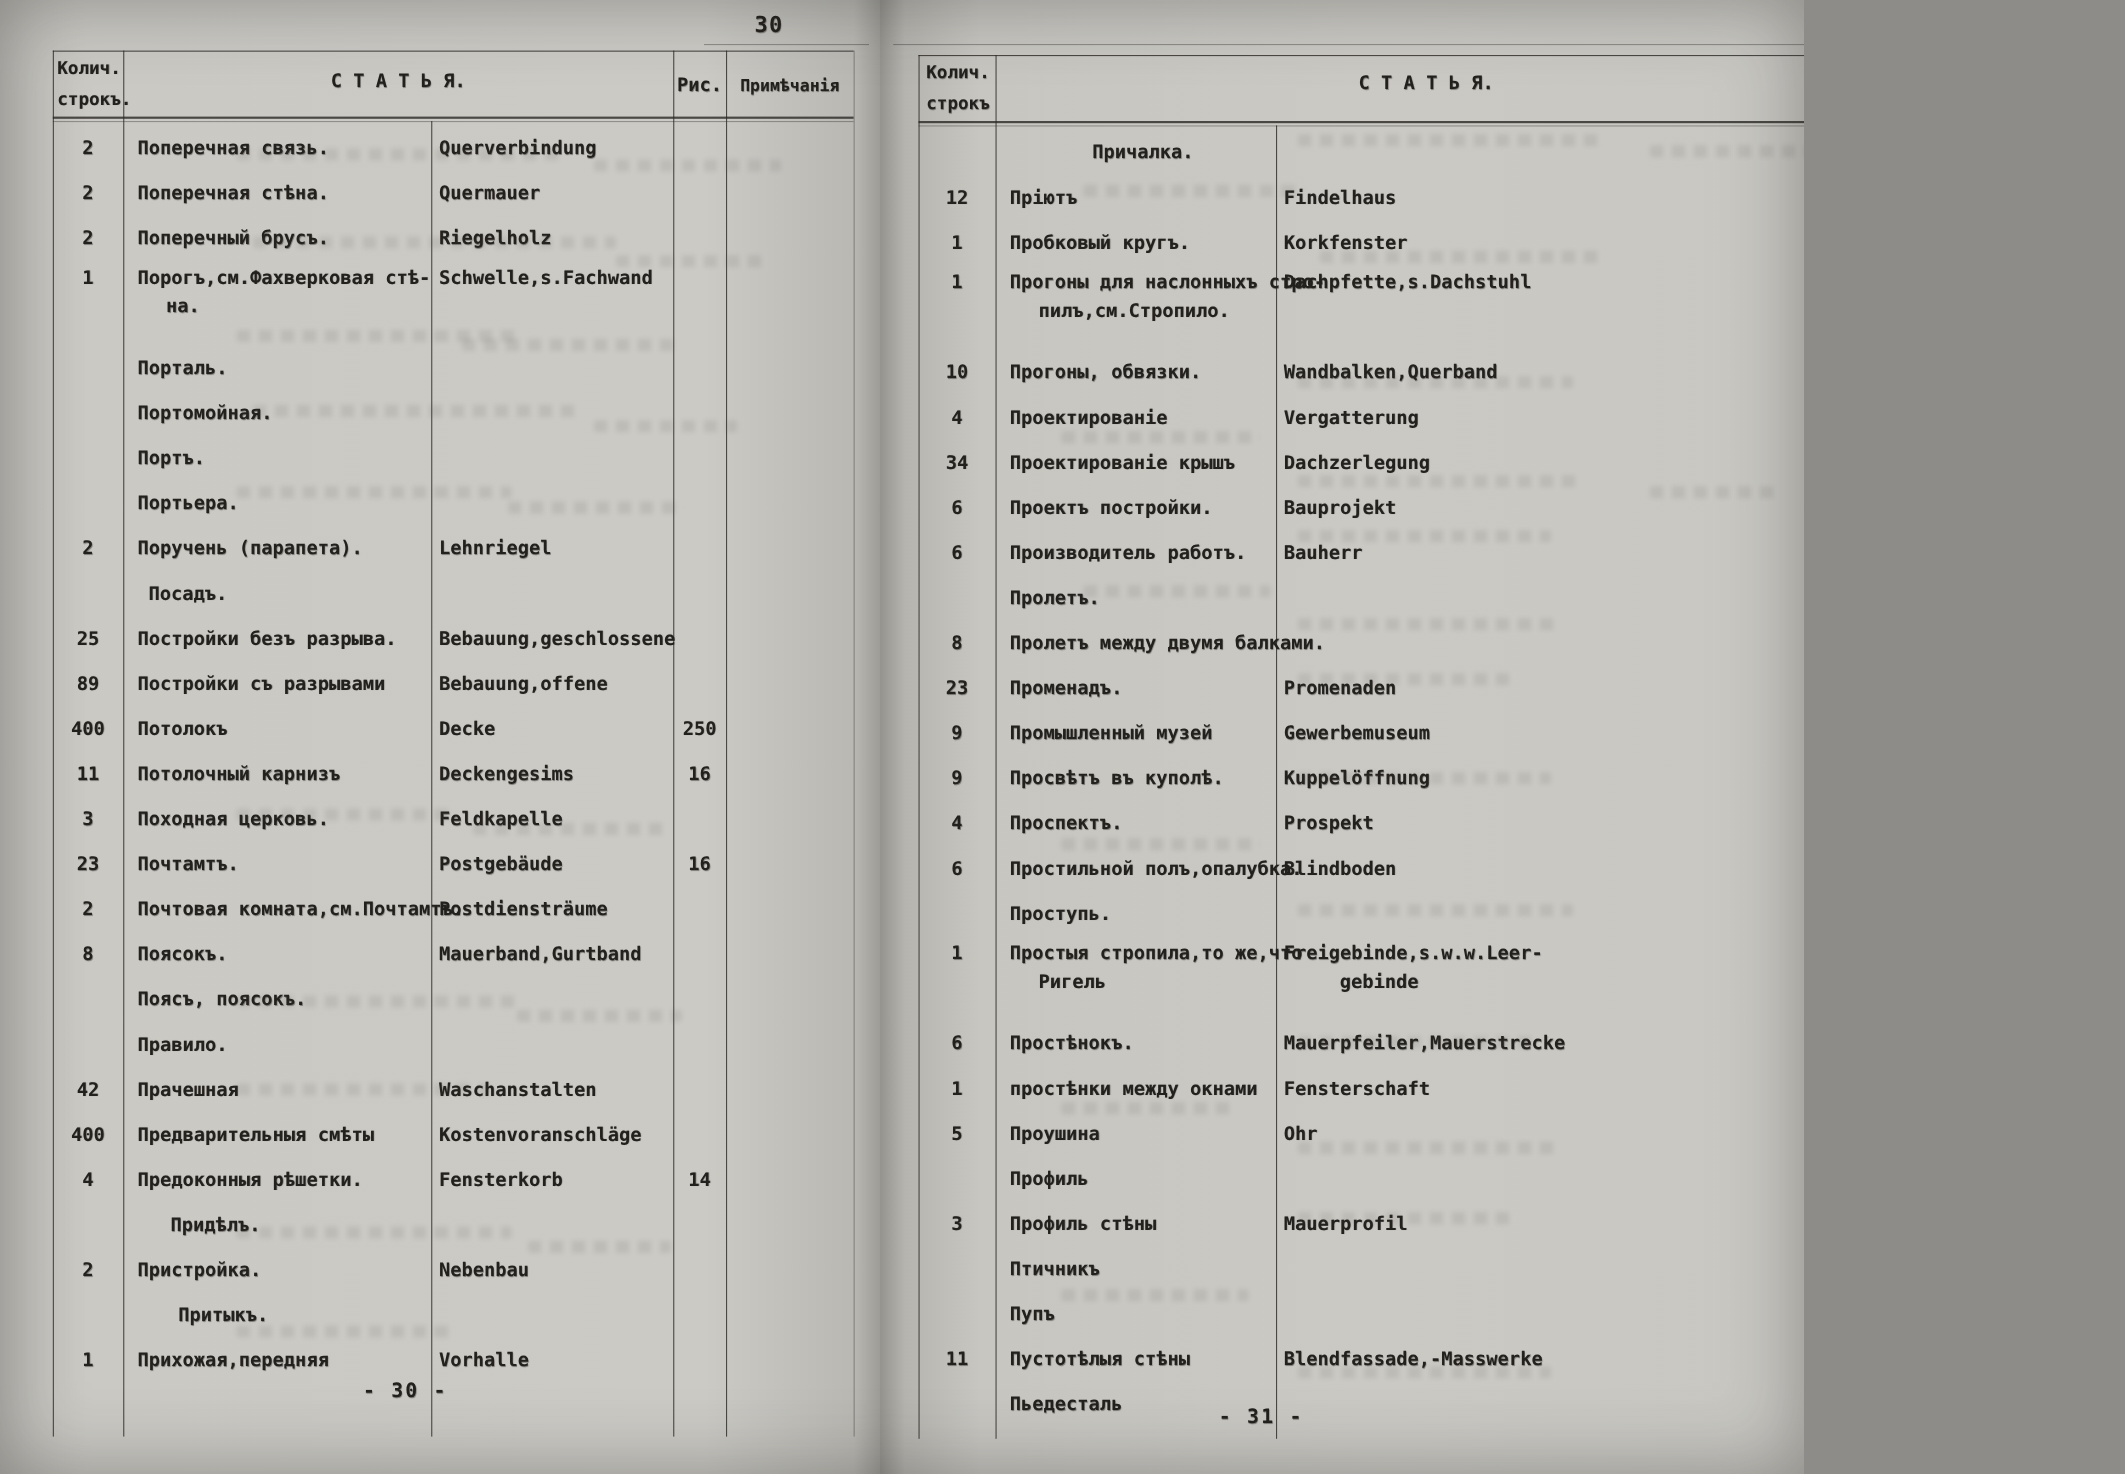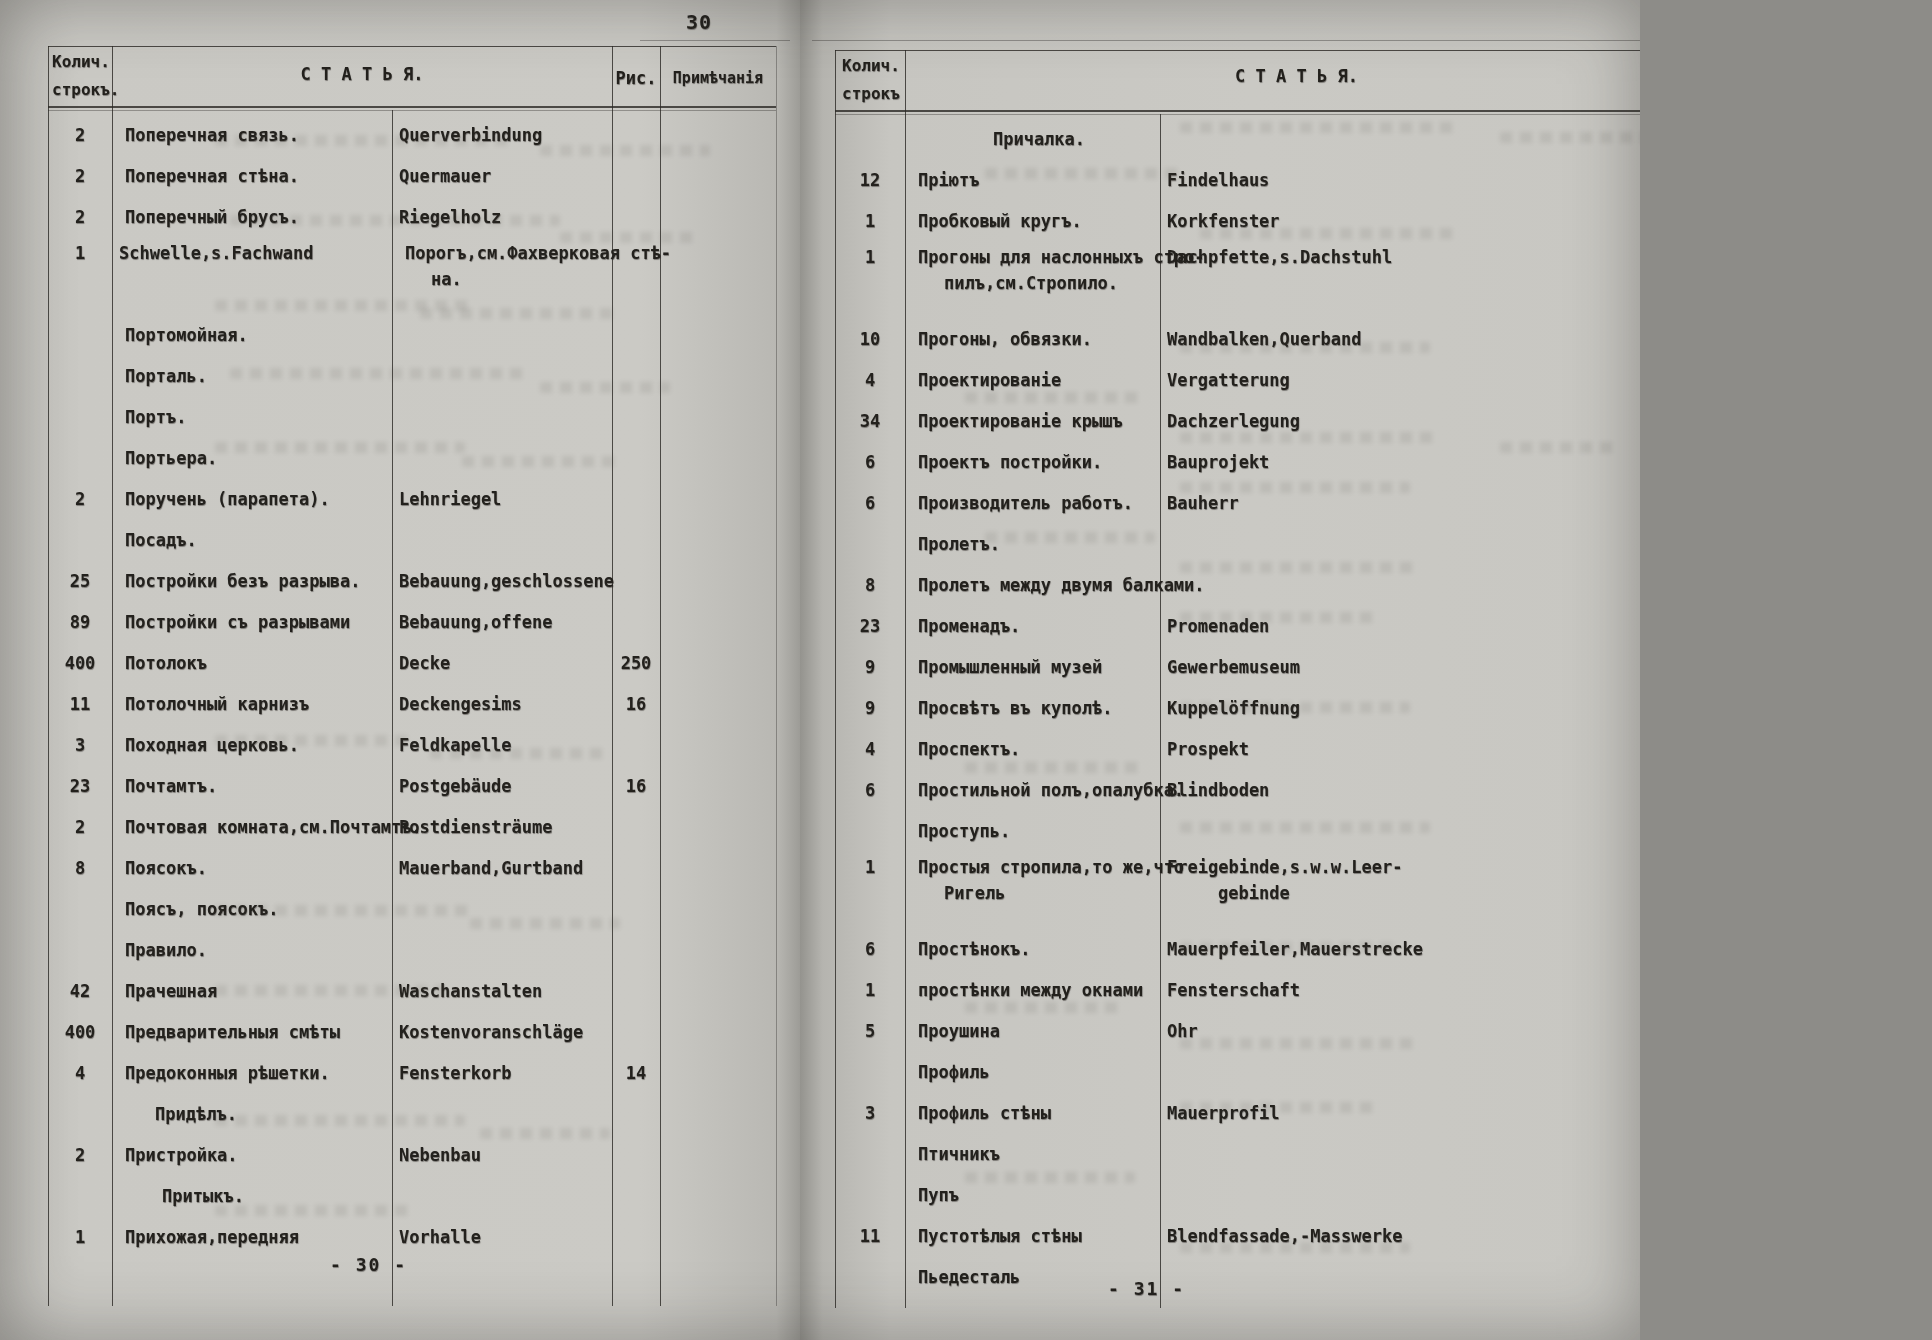--- a/index.html
+++ b/index.html
@@ -103,55 +103,55 @@
           <div class="l1">Поперечный брусъ.</div>
         </div>
         <div class="cell ger">
           <div class="l1">Riegelholz</div>
         </div>
         <div class="cell fig"></div>
         <div class="cell notes"></div>
       </div>
       <div class="row tall" style="grid-template-columns: 64px 280px 220px 48px 116px;">
         <div class="cell qty">1</div>
-        <div class="cell ger">
-          <div class="l1">Schwelle,s.Fachwand</div>
-        </div>
         <div class="cell rus">
           <div class="l1">Порогъ,см.Фахверковая стѣ-</div>
           <div class="l2">на.</div>
         </div>
+        <div class="cell ger">
+          <div class="l1">Schwelle,s.Fachwand</div>
+        </div>
+        <div class="cell fig"></div>
+        <div class="cell notes"></div>
+      </div>
+      <div class="row" style="grid-template-columns: 64px 280px 220px 48px 116px;">
+        <div class="cell qty"></div>
+        <div class="cell rus">
+          <div class="l1">Порталь.</div>
+        </div>
+        <div class="cell ger">
+          <div class="l1"></div>
+        </div>
         <div class="cell fig"></div>
         <div class="cell notes"></div>
       </div>
       <div class="row" style="grid-template-columns: 64px 280px 220px 48px 116px;">
         <div class="cell qty"></div>
         <div class="cell rus">
           <div class="l1">Портомойная.</div>
         </div>
         <div class="cell ger">
           <div class="l1"></div>
         </div>
         <div class="cell fig"></div>
         <div class="cell notes"></div>
       </div>
       <div class="row" style="grid-template-columns: 64px 280px 220px 48px 116px;">
         <div class="cell qty"></div>
         <div class="cell rus">
-          <div class="l1">Порталь.</div>
-        </div>
-        <div class="cell ger">
-          <div class="l1"></div>
-        </div>
-        <div class="cell fig"></div>
-        <div class="cell notes"></div>
-      </div>
-      <div class="row" style="grid-template-columns: 64px 280px 220px 48px 116px;">
-        <div class="cell qty"></div>
-        <div class="cell rus">
           <div class="l1">Портъ.</div>
         </div>
         <div class="cell ger">
           <div class="l1"></div>
         </div>
         <div class="cell fig"></div>
         <div class="cell notes"></div>
       </div>
       <div class="row" style="grid-template-columns: 64px 280px 220px 48px 116px;">
         <div class="cell qty"></div>
@@ -168,21 +168,21 @@
         <div class="cell qty">2</div>
         <div class="cell rus">
           <div class="l1">Поручень (парапета).</div>
         </div>
         <div class="cell ger">
           <div class="l1">Lehnriegel</div>
         </div>
         <div class="cell fig"></div>
         <div class="cell notes"></div>
       </div>
-      <div class="row" style="grid-template-columns: 64px 280px 220px 48px 116px;">
+      <div class="row" style="grid-template-columns: 64px 280px 220px 48px 116px; margin-left: 10px;">
         <div class="cell qty"></div>
         <div class="cell rus">
           <div class="l1">Посадъ.</div>
         </div>
         <div class="cell ger">
           <div class="l1"></div>
         </div>
         <div class="cell fig"></div>
         <div class="cell notes"></div>
       </div>

